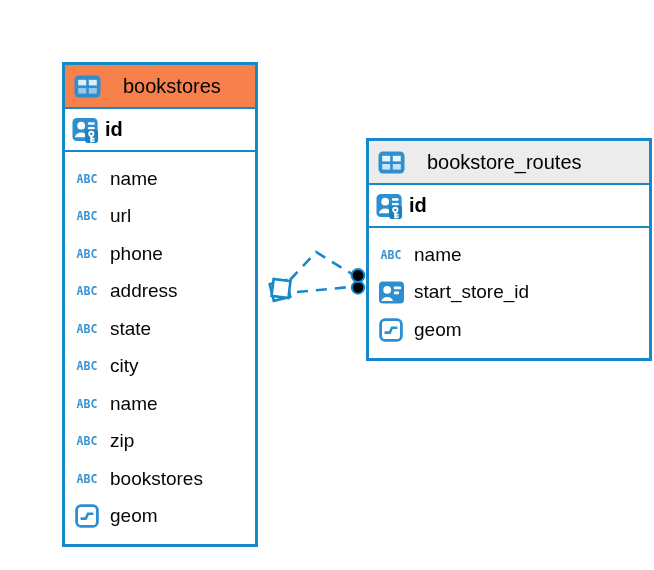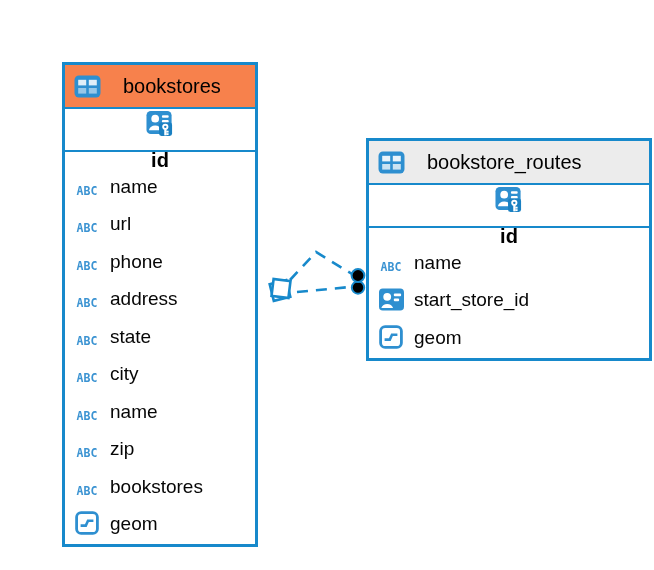--- a/index.html
+++ b/index.html
@@ -8,25 +8,25 @@
 
   .erd-table{position:absolute;background:#fff;border:3px solid #1789cb;box-sizing:border-box;}
   .t-bookstores{left:62px;top:62px;width:196px;}
   .t-routes{left:366px;top:138px;width:286px;}
 
   .thead{display:flex;align-items:center;gap:22px;height:42px;padding:0 8px;
          border-bottom:2.5px solid #1789cb;font-size:20px;color:#000;}
   .thead.orange{background:#f7814c;}
   .thead.gray{background:#ececec;}
 
-  .pkrow{display:flex;align-items:center;gap:12px;height:41px;padding:0 7px;
-         border-bottom:2.5px solid #1789cb;font-size:20px;font-weight:bold;color:#000;flex-direction:column;}
+  .pkrow{display:flex;align-items:center;gap:5px;height:41px;padding:0 7px;
+         border-bottom:2.5px solid #1789cb;font-size:20px;font-weight:bold;color:#000;}
 
   .fields{padding:8px 0 9px 0;}
-  .frow{display:flex;align-items:flex-end;gap:9px;height:37.5px;padding:0 8px;
+  .frow{display:flex;align-items:center;gap:9px;height:37.5px;padding:0 8px;
         font-size:19px;color:#060606;}
 
   .icn{display:inline-flex;align-items:center;justify-content:center;width:28px;flex:0 0 28px;}
   .abc{color:#3b93d2;font-family:"DejaVu Sans Mono", monospace;font-weight:800;
        font-size:11.5px;letter-spacing:0px;}
 
   .overlay{position:absolute;left:0;top:0;pointer-events:none;z-index:5;}
   .rel-line{stroke:#1789cb;stroke-width:2.6;stroke-dasharray:11 8;fill:none;}
 </style>
 </head>

